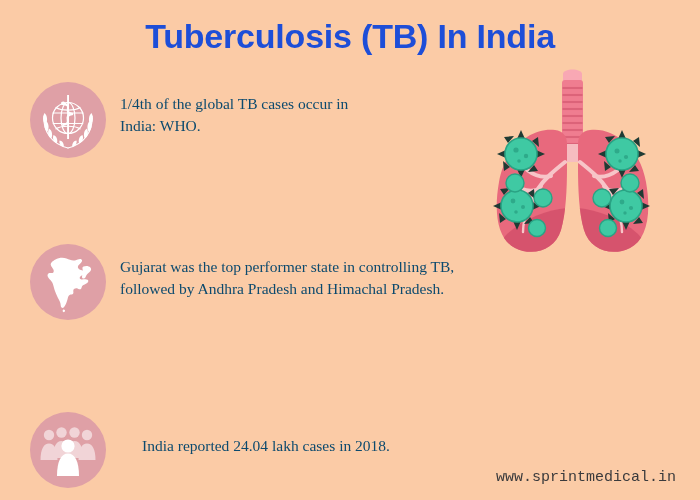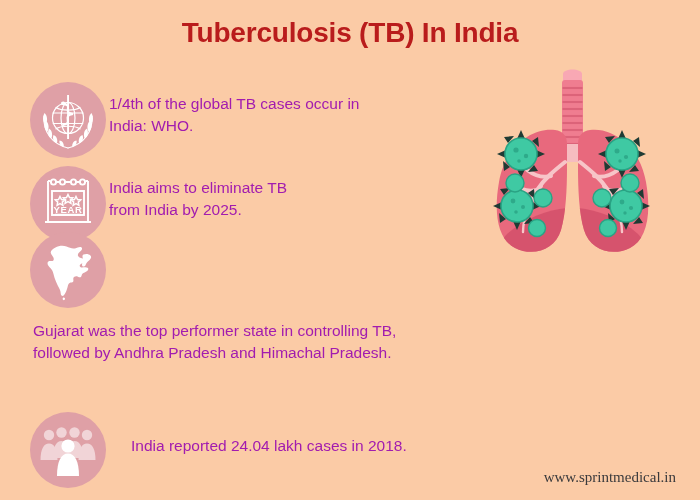--- a/index.html
+++ b/index.html
@@ -20,23 +20,23 @@
     background: #fbcba6;
   }
 
   
   #page-title {
     position: absolute;
     top: 17px;
     left: 0;
     width: 700px;
     text-align: center;
-    font-size: 28px;
+    font-size: 34px;
     font-weight: bold;
-    color: #b91c1c;
+    color: #1d4ed8;
     letter-spacing: -0.2px;
     font-family: "Liberation Sans", sans-serif;
   }
 
   
   .fact-row {
     position: absolute;
     left: 30px;
     display: flex;
     align-items: flex-start;
@@ -44,47 +44,47 @@
   .fact-icon-circle {
     width: 76px;
     height: 76px;
     border-radius: 50%;
     background: #dfa0a6;
     flex: 0 0 76px;
     position: relative;
     overflow: hidden;
   }
   .fact-text {
-    margin-left: 3px;
+    margin-left: 14px;
     font-size: 15.5px;
     line-height: 1.45;
-    color: #a21caf;
+    color: #0c4a6e;
     padding-top: 11px;
-    font-family: Liberation Sans, sans-serif;
+    font-family: Liberation Serif, serif;
     white-space: pre-line;
   }
 
   #row-0 { top: 82px; }
   #row-1 { top: 166px; }
-  #row-2 { top: 232px; flex-direction: column; }
+  #row-2 { top: 244px; }
   #row-3 { top: 334px; }
   #row-4 { top: 412px; gap: 22px; }
 
   #row-4 .fact-text { padding-top: 23px; }
   #row-2 .fact-text { padding-top: 12px; }
   #row-3 .fact-text { padding-top: 12px; }
 
   
   #footer-url {
     position: absolute;
     right: 24px;
     bottom: 14px;
     font-size: 15px;
     color: #3a3a3c;
-    font-family: Liberation Serif, serif;
+    font-family: Liberation Mono, monospace;
   }
 
   
   #lungs-illustration {
     position: absolute;
     left: 455px;
     top: 58px;
     width: 235px;
     height: 235px;
   }
@@ -127,50 +127,20 @@
         <rect x="37.1" y="13" width="1.9" height="44" fill="#ffffff"></rect>
         <path d="M32 22 C45 23 31 30 43 32 C31 34 44 41 33 43" stroke="#ffffff" stroke-width="2" fill="none" stroke-linecap="round"></path>
         <path d="M31.5 21 C33.5 19.5 35 20.5 34.5 22.5" stroke="#ffffff" stroke-width="1.6" fill="none"></path>
       </svg>
     </div>
     <div class="fact-text">1/4th of the global TB cases occur in
 India: WHO.</div>
   </div>
 
   <div class="fact-row" id="row-1">
-    <div class="fact-icon-circle">
-      <svg width="76" height="76" viewBox="0 0 76 76" aria-hidden="true">
-        <g stroke="#ffffff" stroke-width="1.9" fill="none">
-
-          <circle cx="23.5" cy="16" r="2.6"></circle>
-          <circle cx="32.5" cy="16" r="2.6"></circle>
-          <circle cx="43.5" cy="16" r="2.6"></circle>
-          <circle cx="52.5" cy="16" r="2.6"></circle>
-          <path d="M26.5 16 H29.5 M35.5 16 H40.5 M46.5 16 H49.5"></path>
-
-          <path d="M18 15 V56 M58 15 V56"></path>
-          <path d="M18 15 H20.5 M55.5 15 H58"></path>
-
-          <rect x="22" y="25" width="32" height="24"></rect>
-
-          <path d="M15 56 H61"></path>
-        </g>
-
-        <g fill="none" stroke="#ffffff" stroke-width="1.5">
-          <path d="M30 30.5 l1.5 3 3.2 .4 -2.4 2.2 .6 3.2 -2.9-1.6 -2.9 1.6 .6-3.2 -2.4-2.2 3.2-.4Z"></path>
-          <path d="M38 28.5 l1.5 3 3.2 .4 -2.4 2.2 .6 3.2 -2.9-1.6 -2.9 1.6 .6-3.2 -2.4-2.2 3.2-.4Z"></path>
-          <path d="M46 30.5 l1.5 3 3.2 .4 -2.4 2.2 .6 3.2 -2.9-1.6 -2.9 1.6 .6-3.2 -2.4-2.2 3.2-.4Z"></path>
-        </g>
-
-        <text x="38" y="46.5" text-anchor="middle" fill="#ffffff" font-family="Liberation Sans, sans-serif" font-size="9.5" font-weight="bold" letter-spacing="0.6">YEAR</text>
-        <path d="M25 48.6 H51" stroke="#ffffff" stroke-width="1.6"></path>
-      </svg>
-    </div>
-    <div class="fact-text">India aims to eliminate TB
-from India by 2025.</div>
   </div>
 
   <div class="fact-row" id="row-2">
     <div class="fact-icon-circle">
       <svg width="76" height="76" viewBox="0 0 76 76" aria-hidden="true">
         <path fill="#ffffff" d="
           M25.5 15.5
           C28.5 13.8 33 13.2 36.5 14.6
           C39.5 15.8 42 17 45 16.4
           C47.5 15.9 49.2 14.4 51.2 15.2

